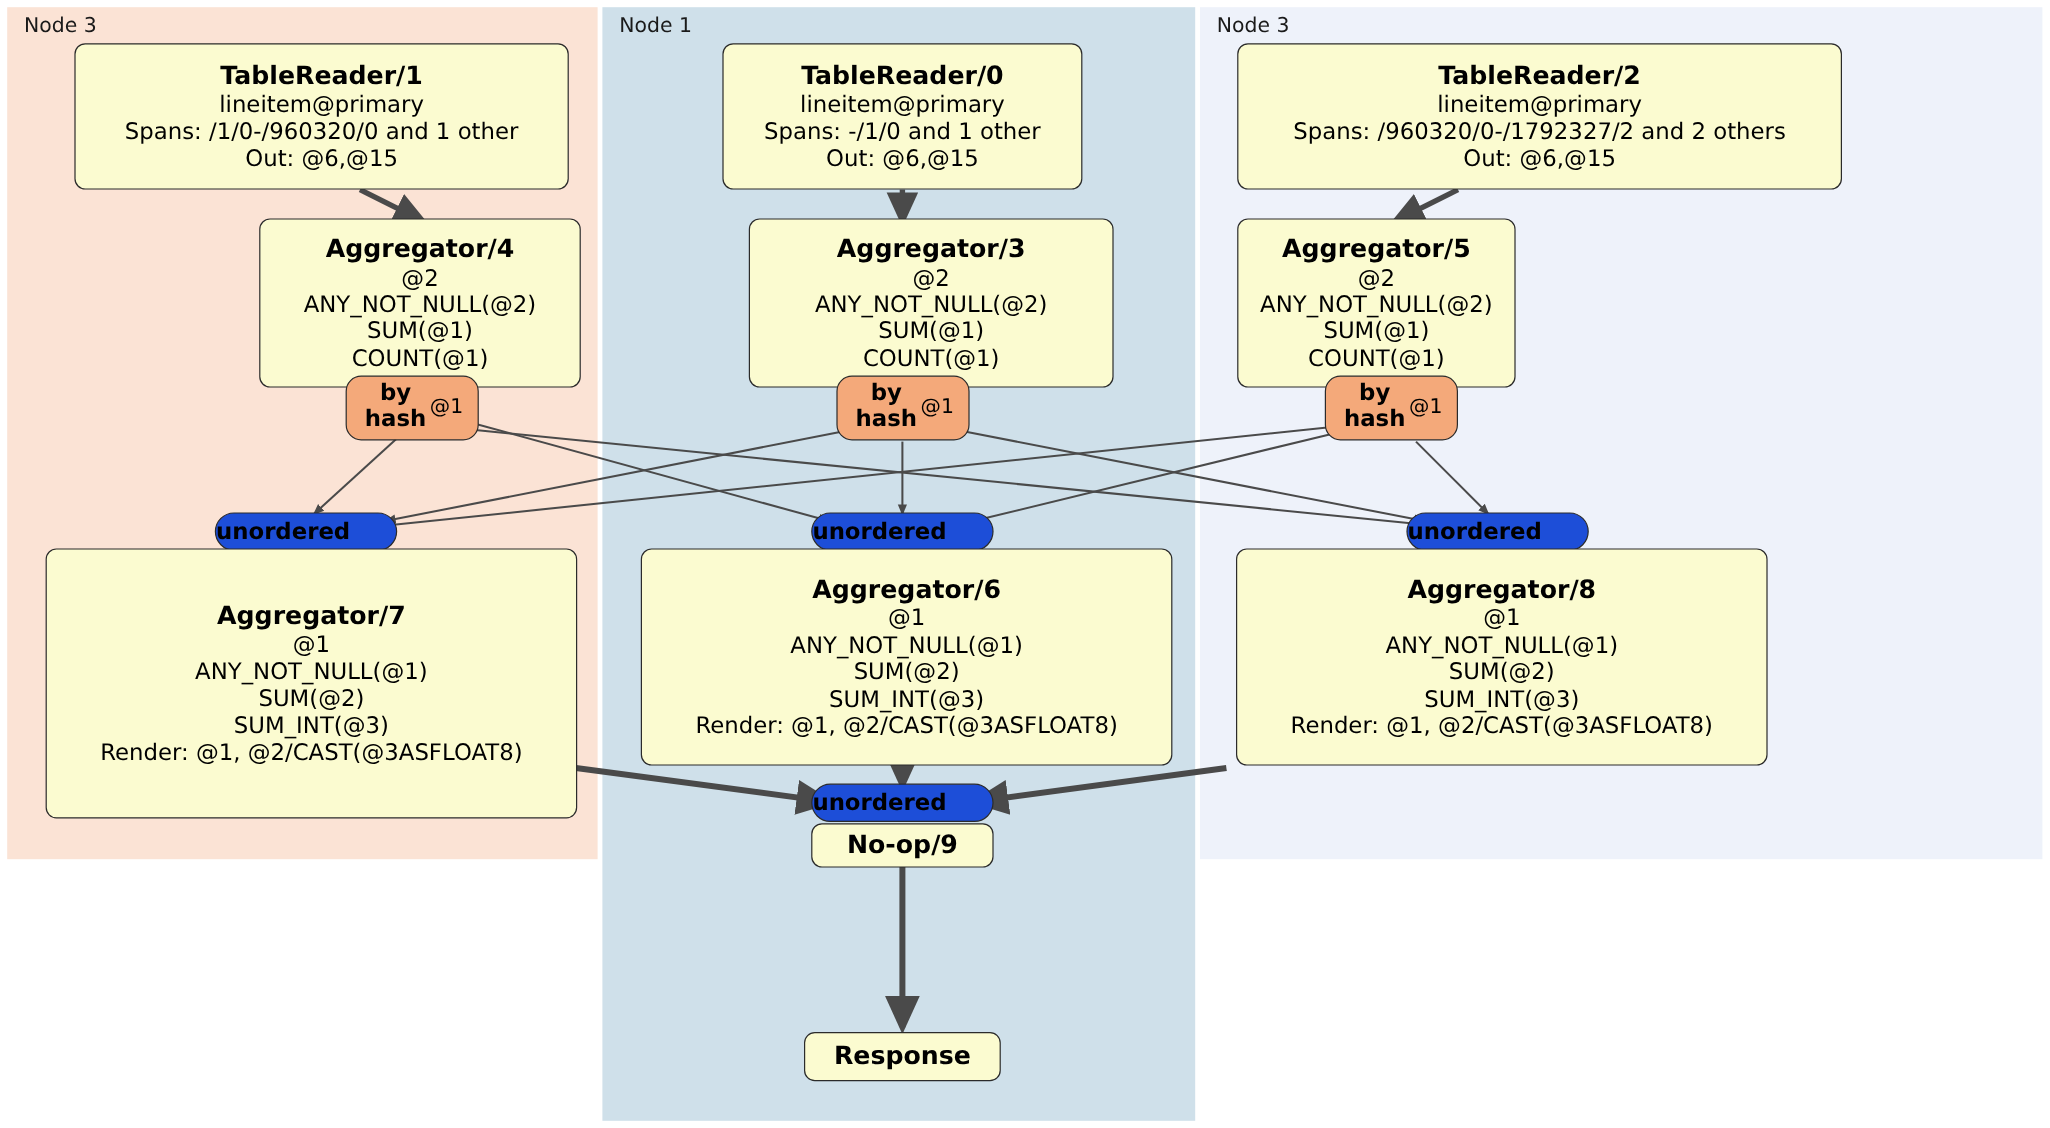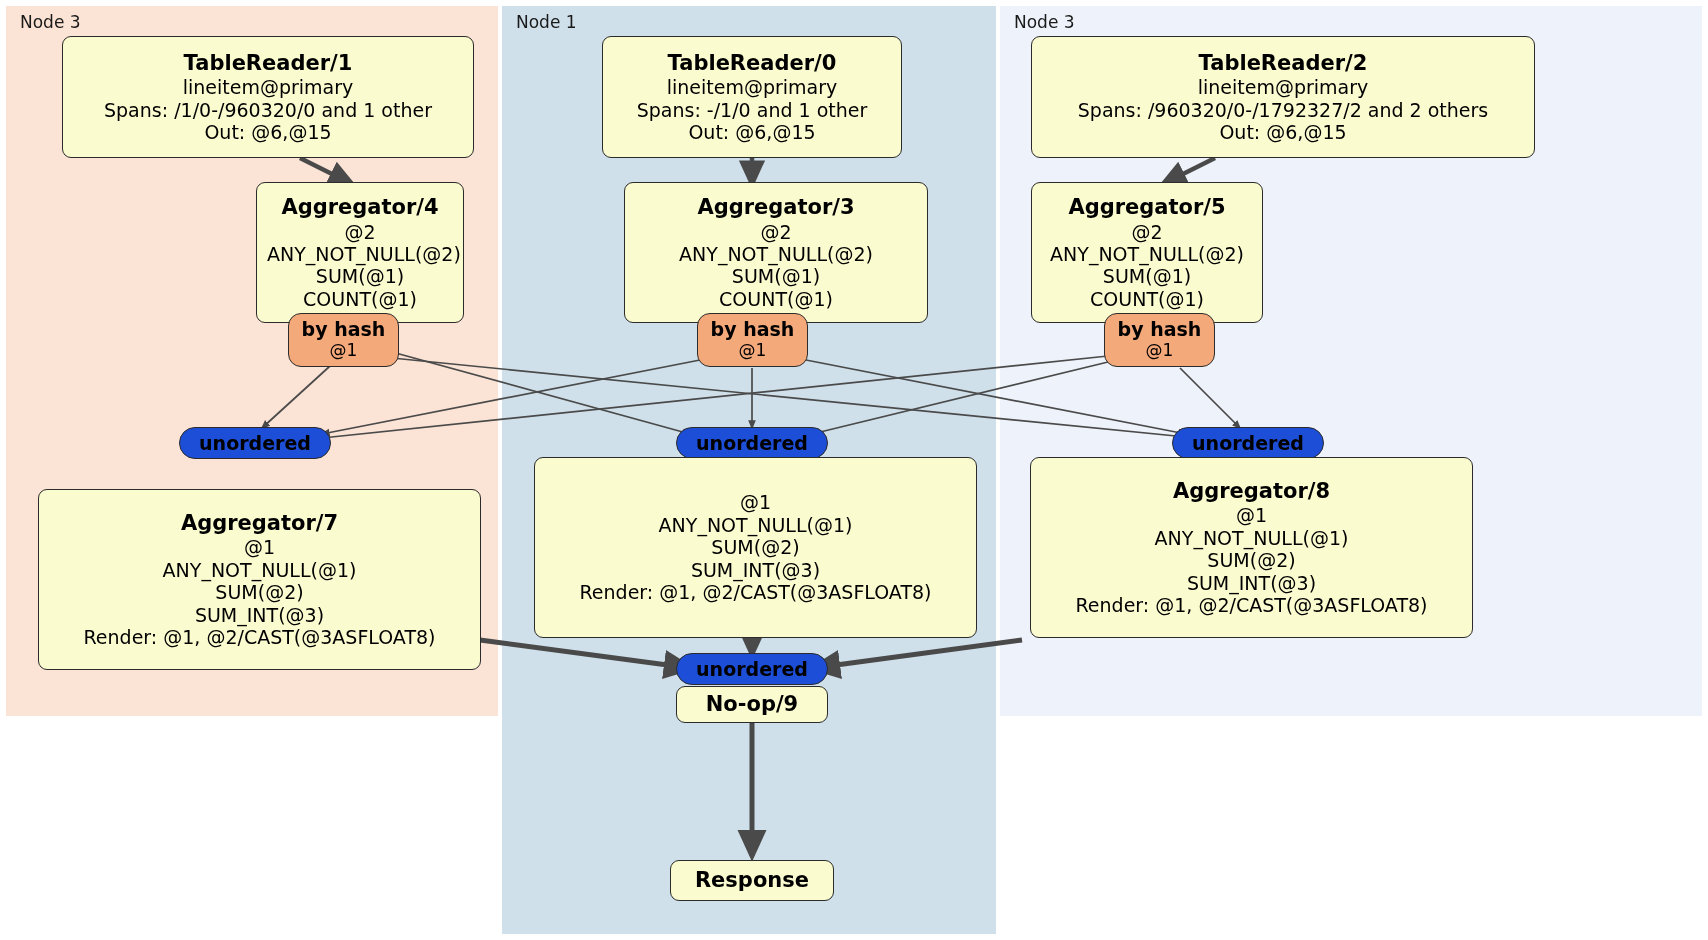--- a/index.html
+++ b/index.html
@@ -30,21 +30,21 @@
     display:flex;flex-direction:column;justify-content:center;
     padding:17px 10px;
   }
   .proc .ttl{font-weight:bold;font-size:21px;line-height:1.22;white-space:nowrap;}
   .proc .ln{font-size:19px;line-height:1.18;white-space:nowrap;}
 
   
   .pill{
     position:absolute;box-sizing:border-box;
     border:1.6px solid #2b2b2b;text-align:center;color:#000;
-    display:flex;flex-direction:column;justify-content:center;align-items:center;
+    display:flex;flex-direction:row;align-items:center;
   }
   .pill.hash{
     background:#f4a97a;border-radius:13px;padding:2px 12px 4px;
   }
   .pill.hash .ttl{font-weight:bold;font-size:19px;line-height:1.15;}
   .pill.hash .ln{font-size:17px;line-height:1.1;}
   .pill.unord{
     background:#1d4ed8;border-radius:16px;
   }
   .pill.unord .ttl{font-weight:bold;font-size:19px;line-height:1;}
@@ -112,21 +112,21 @@
     <div class="ln">Out: @6,@15</div>
   </div>
 
   <div class="proc" style="left:1031px;top:36px;width:504px;height:122px;">
     <div class="ttl">TableReader/2</div>
     <div class="ln">lineitem@primary</div>
     <div class="ln">Spans: /960320/0-/1792327/2 and 2 others</div>
     <div class="ln">Out: @6,@15</div>
   </div>
 
-  <div class="proc" style="left:216px;top:182px;width:208px;height:141px;margin-left:40px;">
+  <div class="proc" style="left:216px;top:182px;width:268px;height:141px;">
     <div class="ttl">Aggregator/4</div>
     <div class="ln">@2</div>
     <div class="ln">ANY_NOT_NULL(@2)</div>
     <div class="ln">SUM(@1)</div>
     <div class="ln">COUNT(@1)</div>
   </div>
 
   <div class="proc" style="left:624px;top:182px;width:304px;height:141px;">
     <div class="ttl">Aggregator/3</div>
     <div class="ln">@2</div>
@@ -159,30 +159,31 @@
   <div class="pill unord" style="left:179px;top:427px;width:152px;height:32px;">
     <div class="ttl">unordered</div>
   </div>
   <div class="pill unord" style="left:676px;top:427px;width:152px;height:32px;">
     <div class="ttl">unordered</div>
   </div>
   <div class="pill unord" style="left:1172px;top:427px;width:152px;height:32px;">
     <div class="ttl">unordered</div>
   </div>
 
-  <div class="proc" style="left:38px;top:457px;width:443px;height:181px;margin-top:32px;">
+  <div class="proc" style="left:38px;top:457px;width:443px;height:225px;">
     <div class="ttl">Aggregator/7</div>
     <div class="ln">@1</div>
     <div class="ln">ANY_NOT_NULL(@1)</div>
     <div class="ln">SUM(@2)</div>
     <div class="ln">SUM_INT(@3)</div>
     <div class="ln">Render: @1, @2/CAST(@3ASFLOAT8)</div>
   </div>
 
   <div class="proc" style="left:534px;top:457px;width:443px;height:181px;">
+    <div class="ttl">Aggregator/6</div>
     <div class="ln">@1</div>
     <div class="ln">ANY_NOT_NULL(@1)</div>
     <div class="ln">SUM(@2)</div>
     <div class="ln">SUM_INT(@3)</div>
     <div class="ln">Render: @1, @2/CAST(@3ASFLOAT8)</div>
   </div>
 
   <div class="proc" style="left:1030px;top:457px;width:443px;height:181px;">
     <div class="ttl">Aggregator/8</div>
     <div class="ln">@1</div>

